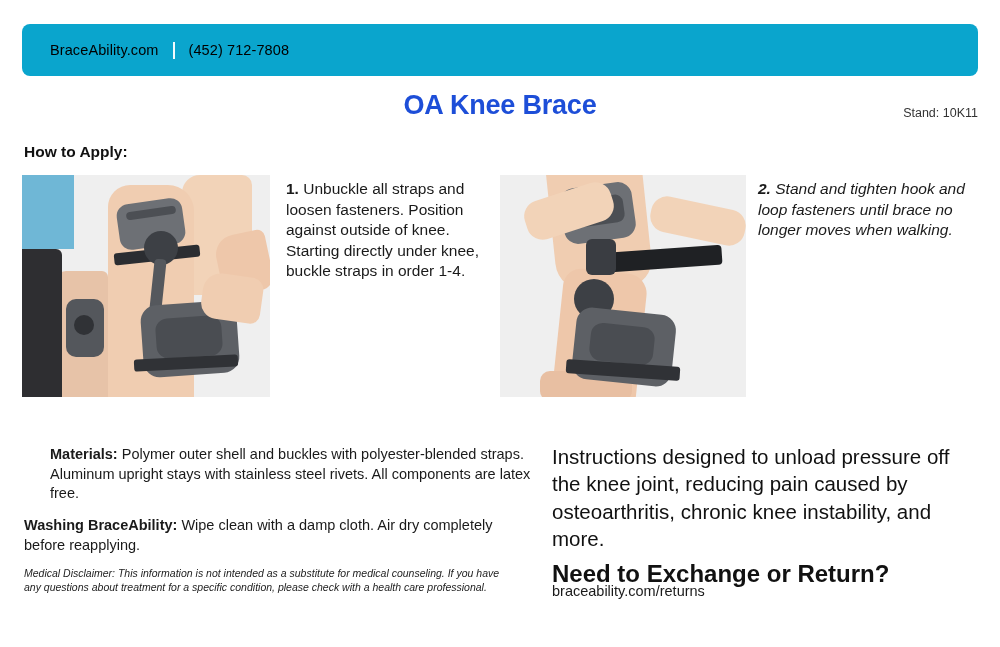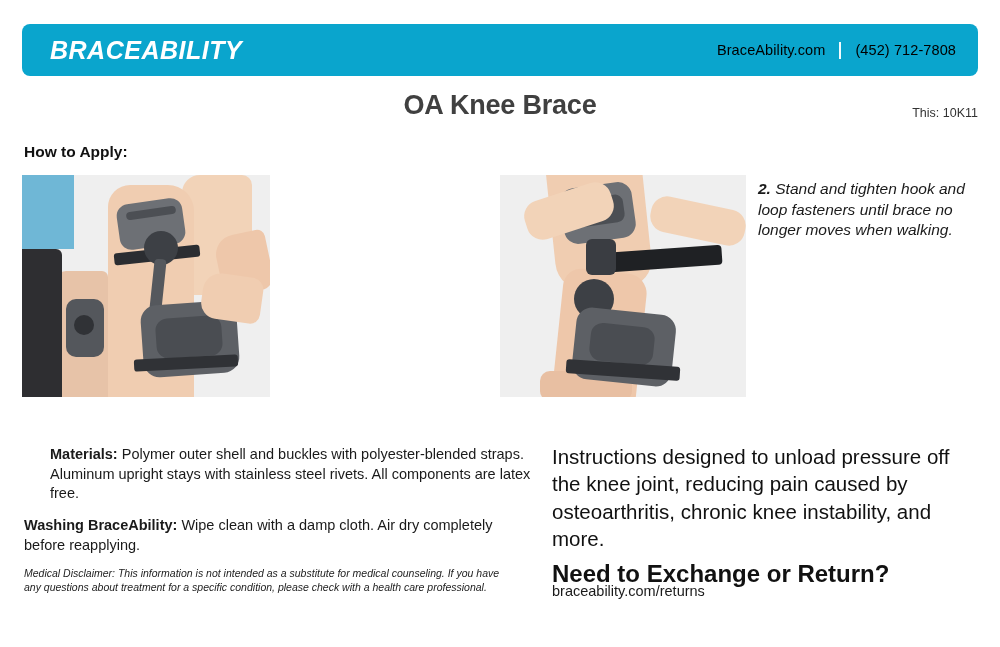--- a/index.html
+++ b/index.html
@@ -60,21 +60,21 @@
 
   
   .title {
     position: absolute;
     top: 90px;
     left: 0;
     width: 1000px;
     text-align: center;
     font-size: 27px;
     font-weight: bold;
-    color: #404040;
+    color: #1d4ed8;
     letter-spacing: -0.2px;
   }
   .item-number {
     position: absolute;
     top: 106px;
     right: 22px;
     font-size: 12.5px;
     color: #333333;
   }
 
@@ -212,32 +212,29 @@
   .p2-buckle { position:absolute; left:86px; top:64px; width:30px; height:36px; background:#3a3d42; border-radius:6px; }
   .p2-hinge { position:absolute; left:74px; top:104px; width:40px; height:40px; background:#3d4045; border-radius:50%; }
   .p2-brace-low { position:absolute; left:74px; top:136px; width:100px; height:72px; background:#5d6065; border-radius:16px; transform:rotate(6deg); }
   .p2-brace-low2 { position:absolute; left:90px; top:150px; width:64px; height:38px; background:#4a4d52; border-radius:12px; transform:rotate(6deg); }
   .p2-strapB { position:absolute; left:66px; top:188px; width:114px; height:14px; background:#303236; border-radius:3px; transform:rotate(4deg); }
 </style>
 </head>
 <body>
 
 <div class="header">
-  <div class="logo">
-    <span class="light">BRACE</span><span>ABILITY</span>
-  </div>
   <div class="header-contact">
     <span class="site">BraceAbility.com</span>
     <span class="divider"></span>
     <span class="phone">(452) 712-7808</span>
   </div>
 </div>
 
 <div class="title">OA Knee Brace</div>
-<div class="item-number">This: 10K11</div>
+<div class="item-number">Stand: 10K11</div>
 
 <div class="how-to-apply">How to Apply:</div>
 
 <div class="step step-1">
   <div class="step-photo">
     <div class="photo-bg"></div>
     <div class="p1-wall"></div>
     <div class="p1-blue"></div>
     <div class="p1-leg3"></div>
     <div class="p1-leg2"></div>
@@ -249,20 +246,24 @@
     <div class="p1-brace-top2"></div>
     <div class="p1-brace-strapA"></div>
     <div class="p1-brace-hinge"></div>
     <div class="p1-brace-bar"></div>
     <div class="p1-brace-low"></div>
     <div class="p1-brace-low2"></div>
     <div class="p1-brace-strapB"></div>
     <div class="p1-hand1"></div>
     <div class="p1-hand2"></div>
   </div>
+  <div class="step-text">
+    <b>1.</b>
+    <span>Unbuckle all straps and loosen fasteners. Position against outside of knee. Starting directly under knee, buckle straps in order 1-4.</span>
+  </div>
 </div>
 
 <div class="step step-2">
   <div class="step-photo">
     <div class="photo-bg"></div>
     <div class="p2-wall"></div>
     <div class="p2-thigh"></div>
     <div class="p2-calf"></div>
     <div class="p2-foot"></div>
     <div class="p2-brace-top"></div>

